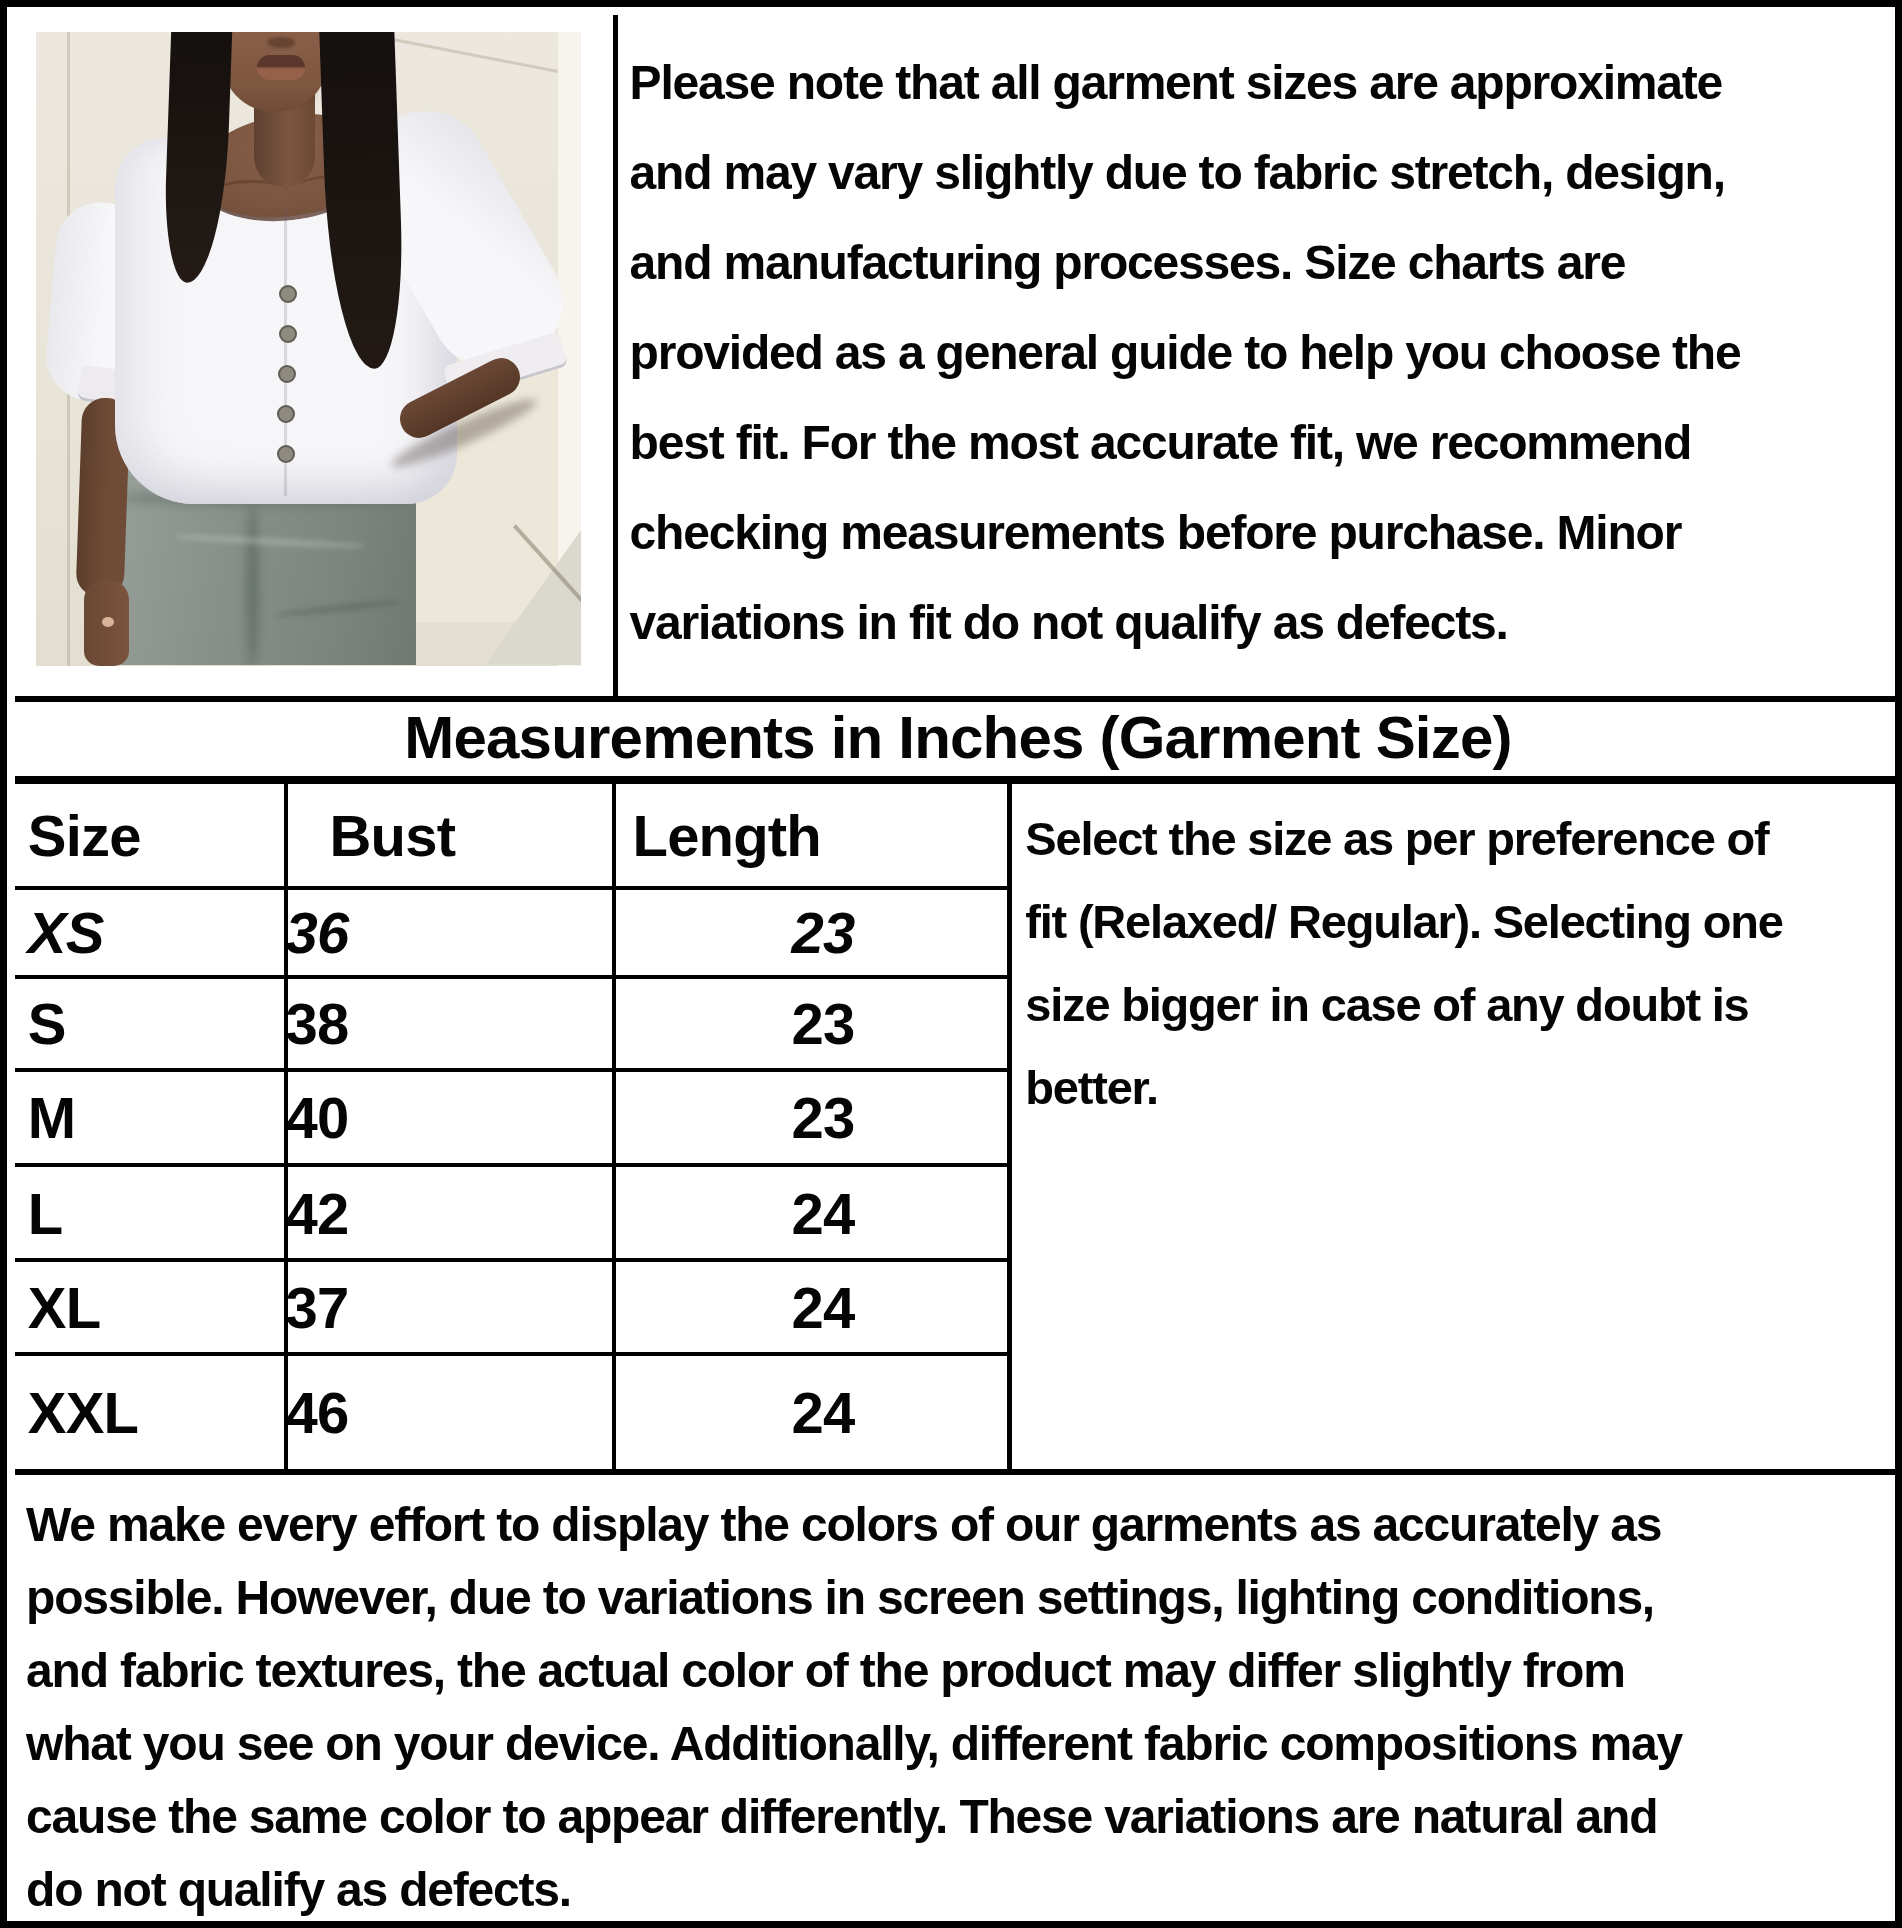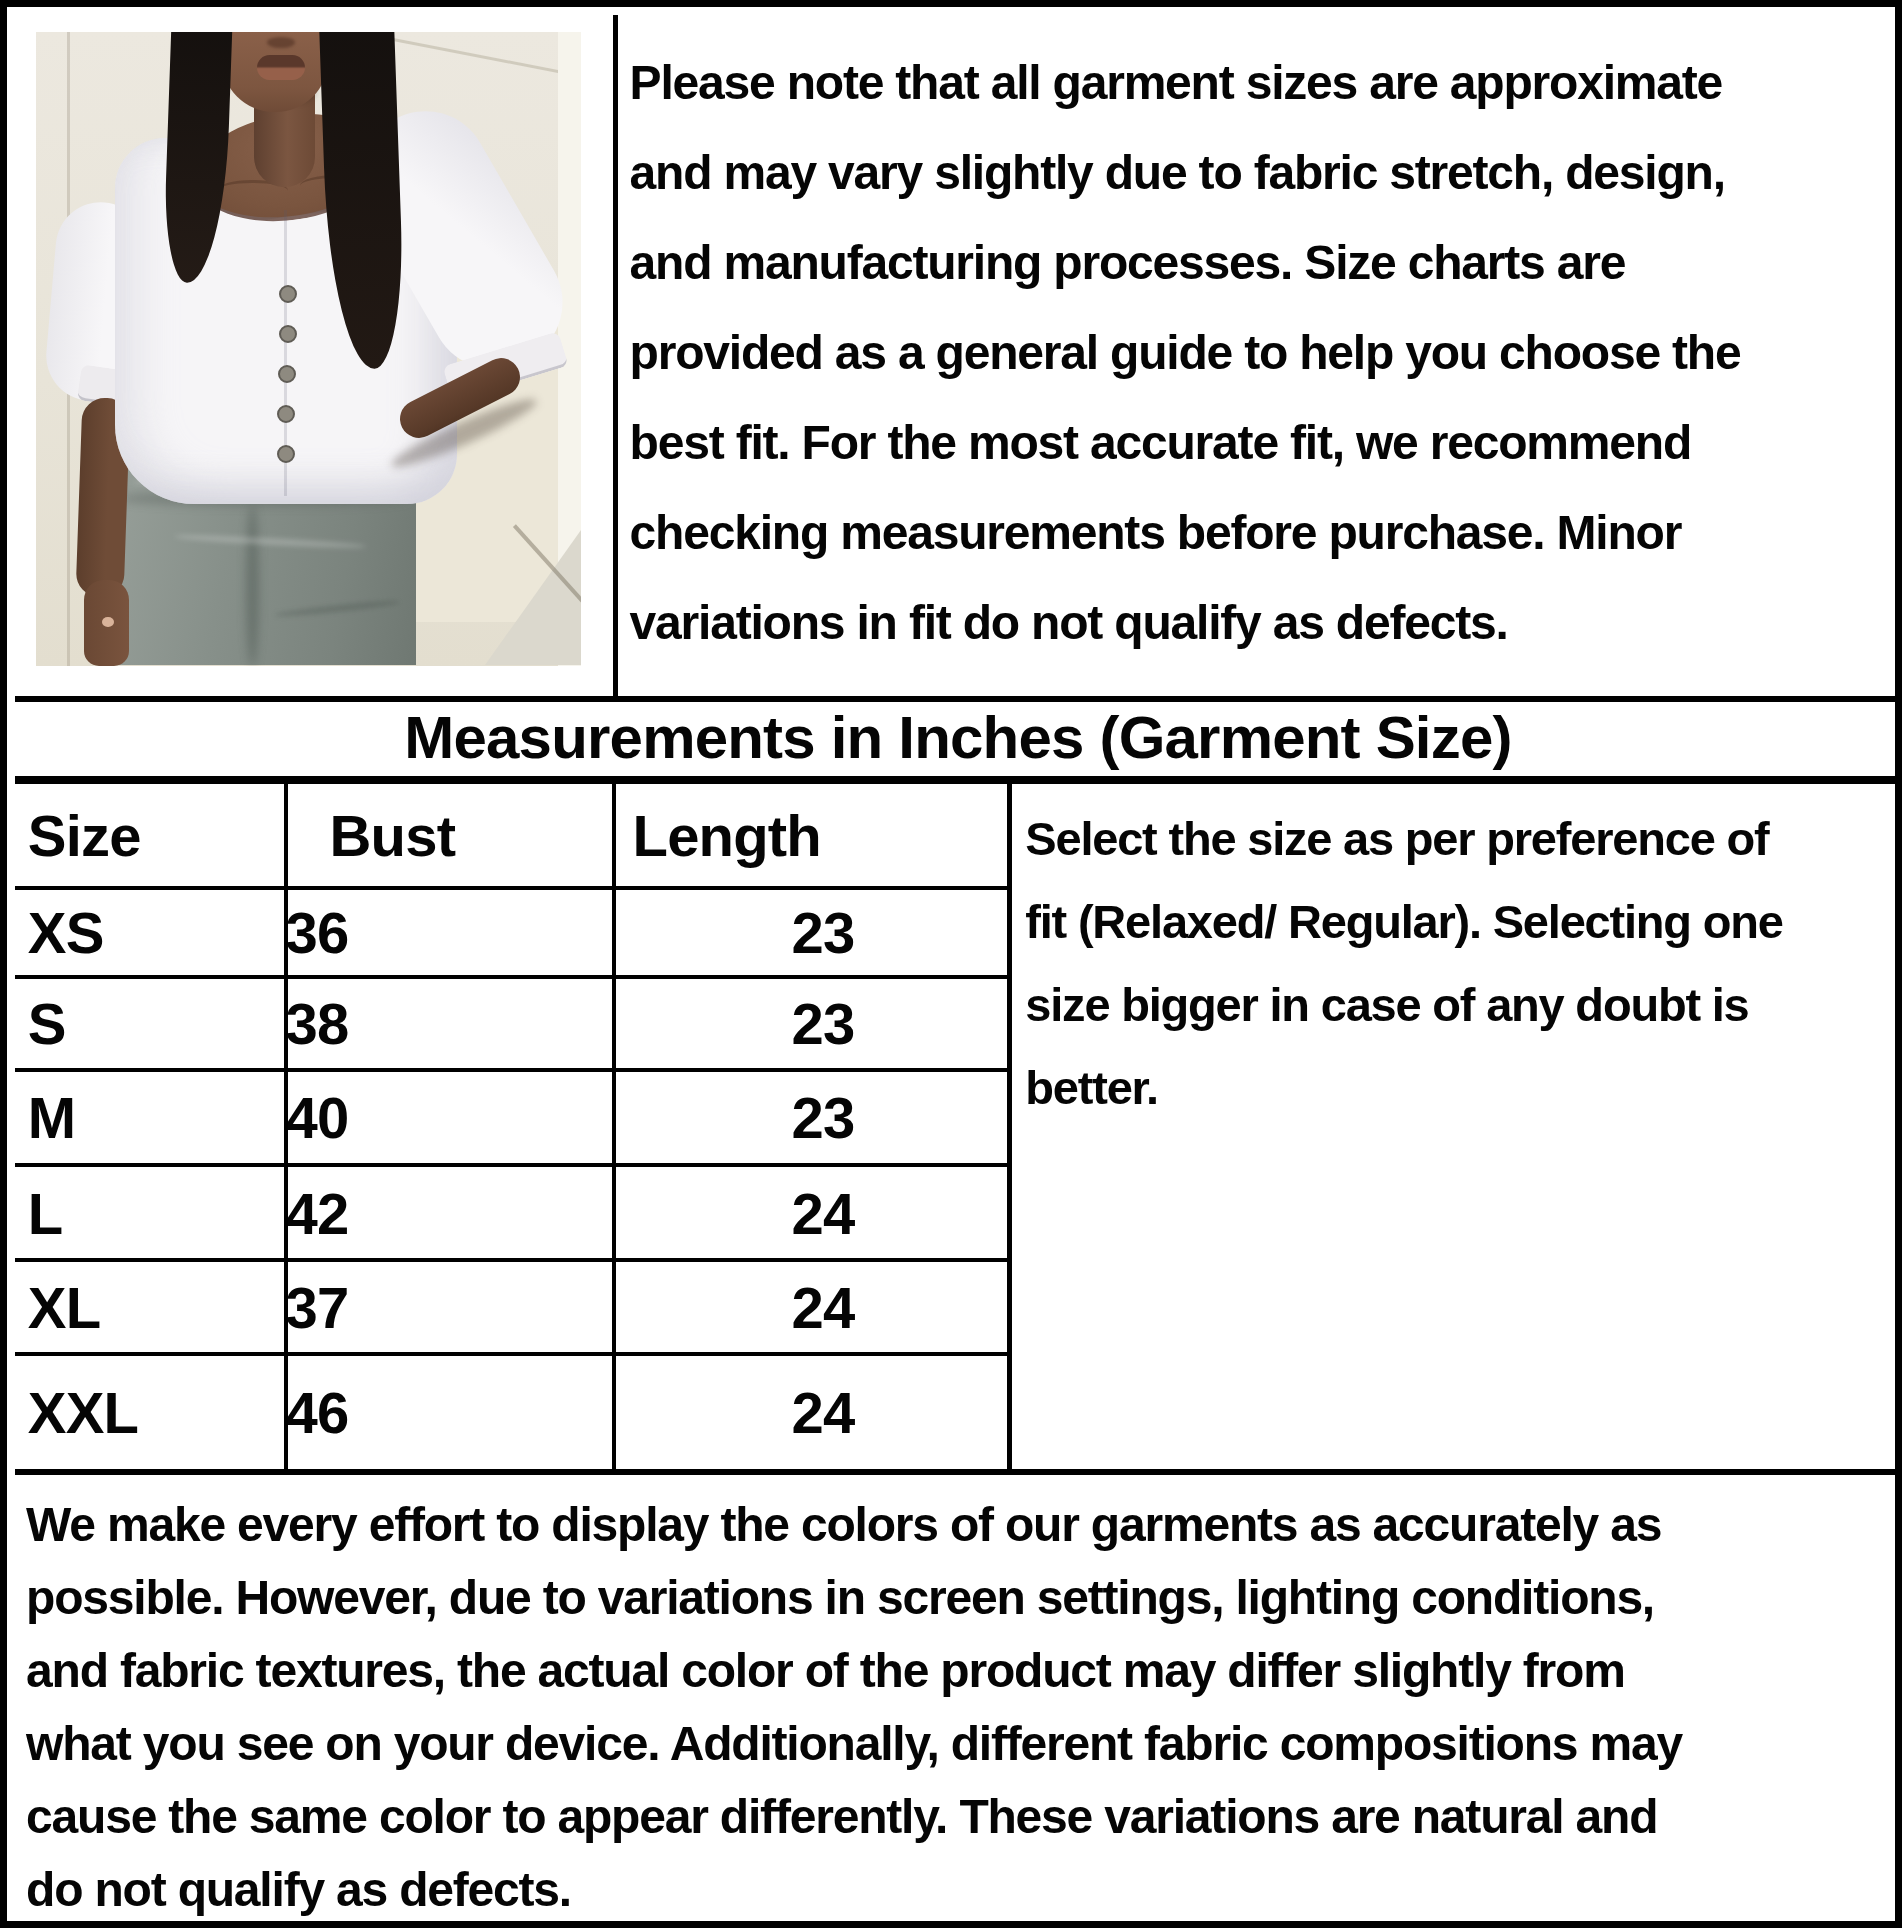--- a/index.html
+++ b/index.html
@@ -137,21 +137,21 @@
 best fit. For the most accurate fit, we recommend
 checking measurements before purchase. Minor
 variations in fit do not qualify as defects.</div>
 
   <div class="trow" style="top:777px;height:102px;">
     <span class="c-size">Size</span>
     <span class="h-bust">Bust</span>
     <span class="h-length">Length</span>
   </div>
 
-  <div class="trow" style="top:883px;height:85px;">
+  <div class="trow" style="top:883px;height:85px;font-style:italic;">
     <span class="c-size">XS</span>
     <span class="c-bust">36</span>
     <span class="c-length">23</span>
   </div>
   <div class="trow" style="top:972px;height:89px;">
     <span class="c-size">S</span>
     <span class="c-bust">38</span>
     <span class="c-length">23</span>
   </div>
   <div class="trow" style="top:1065px;height:91px;">

